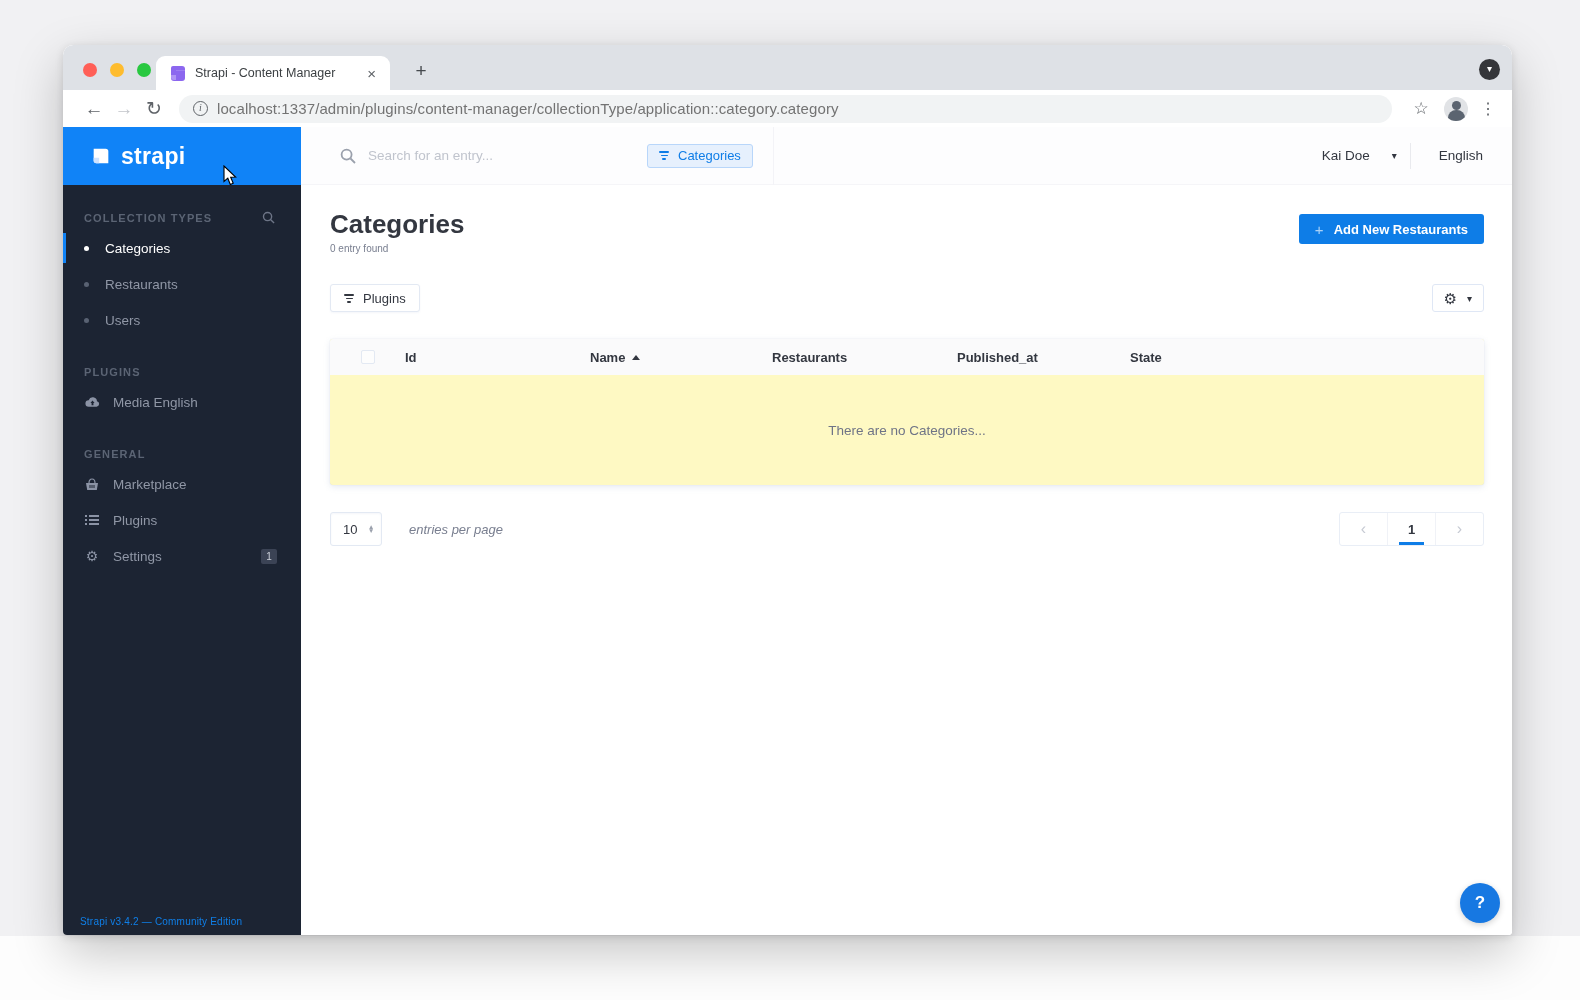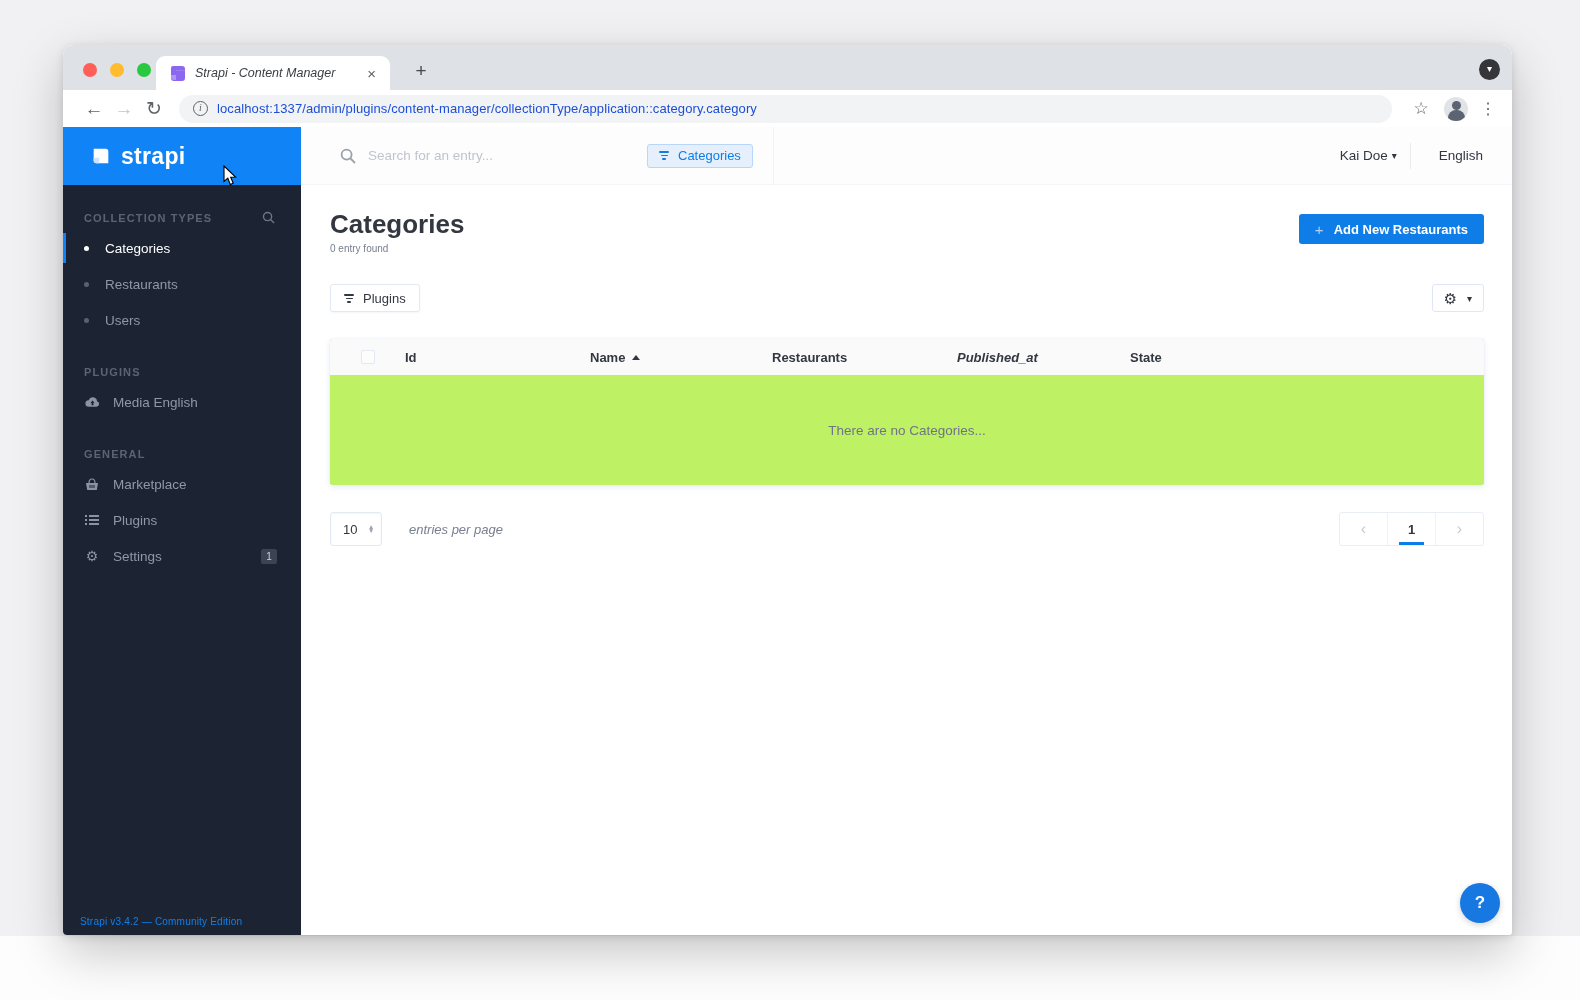--- a/index.html
+++ b/index.html
@@ -29,21 +29,21 @@
   .light{ width:14px; height:14px; border-radius:50%; }
   .light.red{ background:#ff5f57; }
   .light.yellow{ background:#febc2e; }
   .light.green{ background:#28c840; }
   .tab{
     position:absolute; left:93px; bottom:0; width:234px; height:34px;
     background:#fff; border-radius:9px 9px 0 0;
     display:flex; align-items:center; padding:0 10px 0 14px;
   }
   .tab-favicon{ width:16px; height:16px; margin-right:9px; flex:none; }
-  .tab-title{ font-size:12.5px; color:#3c4043; flex:1; white-space:nowrap; overflow:hidden;font-style:italic; }
+  .tab-title{ font-size:12.5px; color:#3c4043; flex:1; white-space:nowrap; overflow:hidden; }
   .tab-close{ font-size:15px; color:#5f6368; padding:0 4px; cursor:default; }
   .newtab{
     position:absolute; left:345px; top:14px; font-size:19px; color:#45494e;
     width:26px; height:26px; text-align:center; line-height:24px;
   }
   .tabsearch{
     position:absolute; right:12px; top:14px; width:21px; height:21px; border-radius:50%;
     background:#35363a; color:#fff; font-size:10px; text-align:center; line-height:20px;
   }
   .toolbar{
@@ -54,21 +54,21 @@
   .navbtn.disabled{ color:#c2c5ca; }
   .urlbar{
     flex:1; height:28px; background:#f1f3f4; border-radius:15px;
     margin:0 14px 0 10px; display:flex; align-items:center; padding:0 14px;
   }
   .info-ic{
     width:15px; height:15px; border:1.4px solid #5f6368; border-radius:50%;
     color:#5f6368; font-size:10px; line-height:12px; text-align:center;
     font-style:italic; font-family:"Liberation Serif",serif; margin-right:9px; flex:none;
   }
-  .url-text{ font-size:13px; color:#1d4ed8; letter-spacing:0.1px; white-space:nowrap; }
+  .url-text{ font-size:15px; color:#737373; letter-spacing:0.1px; white-space:nowrap; }
   .star{ font-size:17px; color:#5f6368; width:30px; text-align:center; }
   .avatar{
     width:24px; height:24px; border-radius:50%; background:#e1e3e6; margin:0 8px;
     position:relative; overflow:hidden;
   }
   .avatar::before{ content:""; position:absolute; left:7.5px; top:4px; width:9px; height:9px; border-radius:50%; background:#5b6artists; background:#5b6470; }
   .avatar::after{ content:""; position:absolute; left:3.5px; top:13.5px; width:17px; height:12px; border-radius:8px 8px 0 0; background:#5b6470; }
   .dots{ font-size:16px; color:#5f6368; width:24px; text-align:center; letter-spacing:0; }
 
   
@@ -122,21 +122,21 @@
   .chip{
     display:inline-flex; align-items:center; gap:9px;
     background:#e6f0fd; border:1px solid #b8d6fa; color:#0e7de7;
     border-radius:3px; height:24px; padding:0 11px; font-size:13px; margin-left:46px;
   }
   .flt{ display:inline-flex; flex-direction:column; gap:2px; }
   .flt i{ display:block; height:1.6px; background:currentColor; border-radius:1px; }
   .flt i:nth-child(1){ width:10px; } .flt i:nth-child(2){ width:7px; margin:0 auto; } .flt i:nth-child(3){ width:4px; margin:0 auto; }
   .topbar-div{ width:1px; height:58px; background:#f3f3f7; margin-left:20px; }
   .topbar-right{ margin-left:auto; display:flex; align-items:center; height:100%; }
-  .user{ display:flex; align-items:center; gap:4px; font-size:13.5px; color:#333740; padding-right:13px; }
+  .user{ display:flex; align-items:center; gap:22px; font-size:13.5px; color:#333740; padding-right:13px; }
   .caret{ font-size:10px; color:#333740; }
   .vdiv{ width:1px; height:26px; background:#e9eaee; }
   .lang{ font-size:13.5px; color:#333740; padding:0 29px 0 28px; }
 
   .content{ padding:26px 28px 0 29px; flex:1; position:relative; }
   .page-head{ display:flex; align-items:flex-start; }
   .page-title{ font-size:26px; font-weight:bold; color:#333740; line-height:1.05; }
   .page-sub{ font-size:10px; color:#787e8f; margin-top:5px; }
   .btn-primary{
     margin-left:auto; background:#0e7de7; color:#fff; border:none; border-radius:3px;
@@ -152,32 +152,32 @@
   }
   .btn-filters .flt{ color:#333740; }
   .btn-gear{
     margin-left:auto; background:#fff; border:1px solid #dfe7f5; border-radius:3px; height:28px;
     padding:0 11px; display:inline-flex; align-items:center; gap:10px; cursor:pointer;
   }
   .btn-gear .g{ font-size:15px; color:#333740; line-height:1; }
   .btn-gear .caret{ color:#333740; }
 
   .card{
-    margin-top:27px; background:#bef264; border-radius:3px;
+    margin-top:27px; background:#fef9c3; border-radius:3px;
     box-shadow:0 2px 6px rgba(200,208,223,0.45), 0 0 1px rgba(200,208,223,0.8);
   }
   .thead{
     display:flex; align-items:center; height:36px; background:#fafafb;
     border-radius:3px 3px 0 0; font-size:13px; font-weight:bold; color:#333740;
   }
   .th{ flex:none; }
   .th-check{ width:75px; display:flex; justify-content:center; }
   .checkbox{ width:14px; height:14px; border:1px solid #e3e9f3; border-radius:2px; background:#fdfdfd; }
   .th-id{ width:185px; } .th-name{ width:182px; display:flex; align-items:center; gap:7px; }
-  .th-rest{ width:185px; } .th-pub{ width:173px;font-style:italic; }
+  .th-rest{ width:185px; } .th-pub{ width:173px; }
   .sort-asc{ width:0; height:0; border-left:4px solid transparent; border-right:4px solid transparent; border-bottom:5px solid #333740; }
   .tbody{
     height:110px; display:flex; align-items:center; justify-content:center;
     font-size:13.5px; color:#6f7486; border-radius:0 0 3px 3px;
   }
   .pagerow{ display:flex; align-items:center; margin-top:27px; }
   .pp-select{
     width:52px; height:34px; background:#fff; border:1px solid #e3e9f3; border-radius:3px;
     display:inline-flex; align-items:center; padding:0 8px 0 12px; font-size:13px; color:#333740;
     box-shadow:inset 0 1px 2px rgba(227,233,243,0.4); cursor:pointer;

